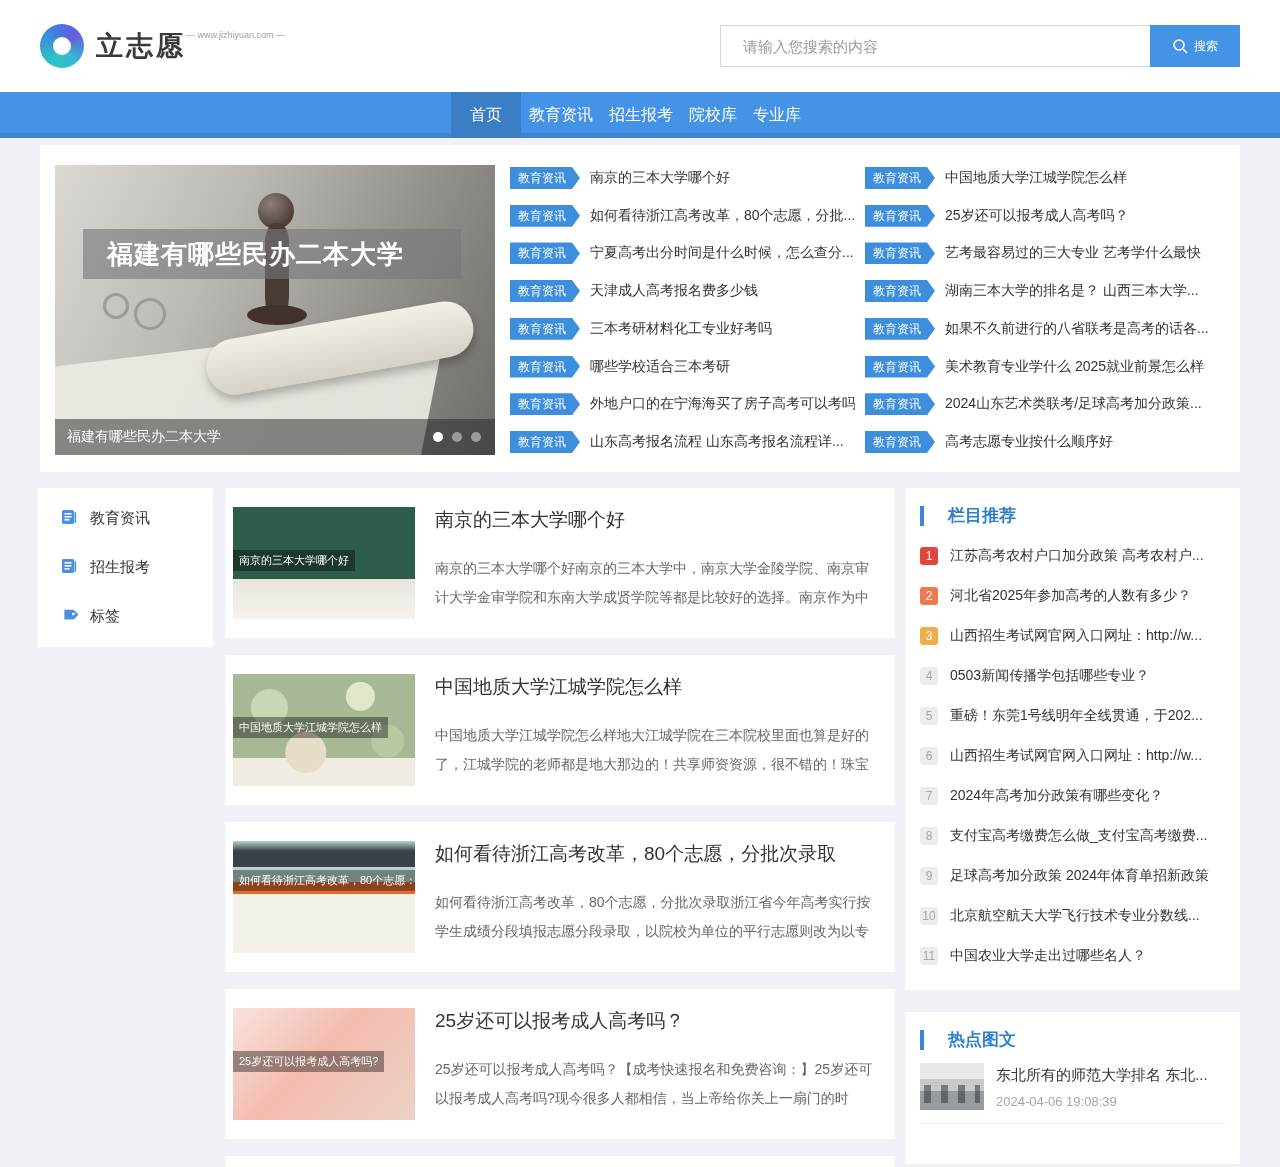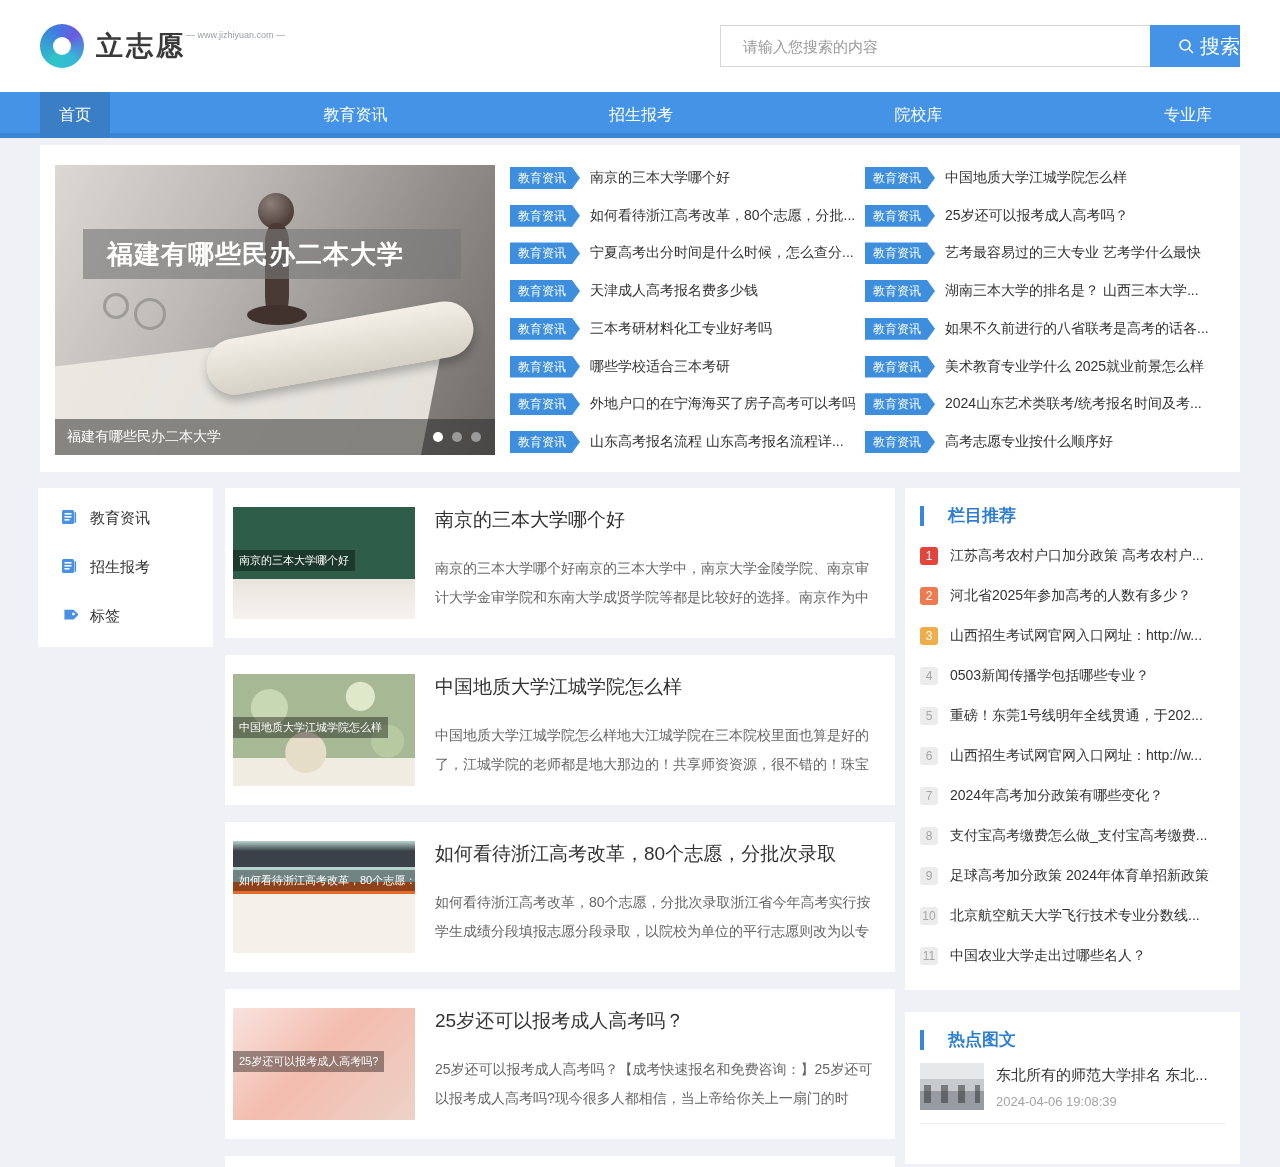--- a/index.html
+++ b/index.html
@@ -11,26 +11,26 @@
   .logo { display:flex; align-items:center; gap:12px; }
   .logo-mark { width:44px; height:44px; border-radius:50%;
     background:conic-gradient(from 210deg,#2ec4c6,#3f7de0 35%,#6a5ae0 55%,#35b9d6 80%,#2ec4c6); position:relative; }
   .logo-mark::after { content:""; position:absolute; left:13px; top:13px; width:18px; height:18px; border-radius:50%; background:#fff; }
   .logo-text { display:flex; flex-direction:row; }
   .logo-name { font-size:27px; font-weight:bold; color:#3a3a3a; letter-spacing:3px; }
   .logo-domain { font-size:9px; color:#9aa0a6; margin-top:2px; }
   .search { display:flex; }
   .search-input { width:430px; height:42px; border:1px solid #d6d6d6; border-right:none; padding:0 22px; font-size:15px; color:#333; outline:none; }
   .search-input::placeholder { color:#9b9b9b; }
-  .search-btn { width:90px; height:42px; background:#4493e7; color:#fff; border:none; font-size:20px; display:flex; align-items:center; justify-content:flex-end; gap:6px; cursor:pointer; }
+  .search-btn { width:90px; height:42px; background:#4493e7; color:#fff; border:none; font-size:12px; display:flex; align-items:center; justify-content:center; gap:6px; cursor:pointer; }
 
   
   .nav { height:46px; background:#4493e7; position:relative; }
   .nav::after { content:""; position:absolute; left:0; bottom:0; width:100%; height:5px; background:#3c85d3; }
-  .nav-list { list-style:none; display:flex; justify-content:space-between; margin:0 60px 0 40px; position:relative; z-index:1; }
+  .nav-list { list-style:none; display:flex; justify-content:center; margin:0 60px 0 40px; position:relative; z-index:1; }
   .nav-item { height:46px; line-height:46px; padding:0 8px; color:#fff; font-size:16px; cursor:pointer; }
   .nav-item.active { background:#3a7ec6; padding:0 19px; }
 
   
   .hero { margin:7px 40px 16px; background:#fff; padding:20px 20px 17px 15px; display:flex; }
   .carousel { width:440px; height:290px; position:relative; overflow:hidden; flex-shrink:0;
     background:linear-gradient(115deg,#dcd9d4 0%,#bcb9b4 35%,#93908c 68%,#6f6c68 100%); }
   .c-sheet { position:absolute; left:-20px; bottom:-30px; width:400px; height:140px; background:#edebe4; transform:rotate(-7deg) skewX(-18deg); opacity:.9; }
   .c-roll { position:absolute; left:150px; top:155px; width:270px; height:56px; border-radius:28px;
     background:linear-gradient(#f3efe7,#d6d1c6); transform:rotate(-10deg); box-shadow:0 6px 10px rgba(0,0,0,.25); }
@@ -211,21 +211,21 @@
       <div class="link-row">
           <span class="badge">教育资讯</span>
           <span class="link-title">如果不久前进行的八省联考是高考的话各...</span>
         </div>
       <div class="link-row">
           <span class="badge">教育资讯</span>
           <span class="link-title">美术教育专业学什么 2025就业前景怎么样</span>
         </div>
       <div class="link-row">
           <span class="badge">教育资讯</span>
-          <span class="link-title">2024山东艺术类联考/统考报名时间及考...</span>
+          <span class="link-title">2024山东艺术类联考/足球高考加分政策...</span>
         </div>
       <div class="link-row">
           <span class="badge">教育资讯</span>
           <span class="link-title">高考志愿专业按什么顺序好</span>
         </div>
     </div>
   </div>
 </div>
 
 <div class="lower">

